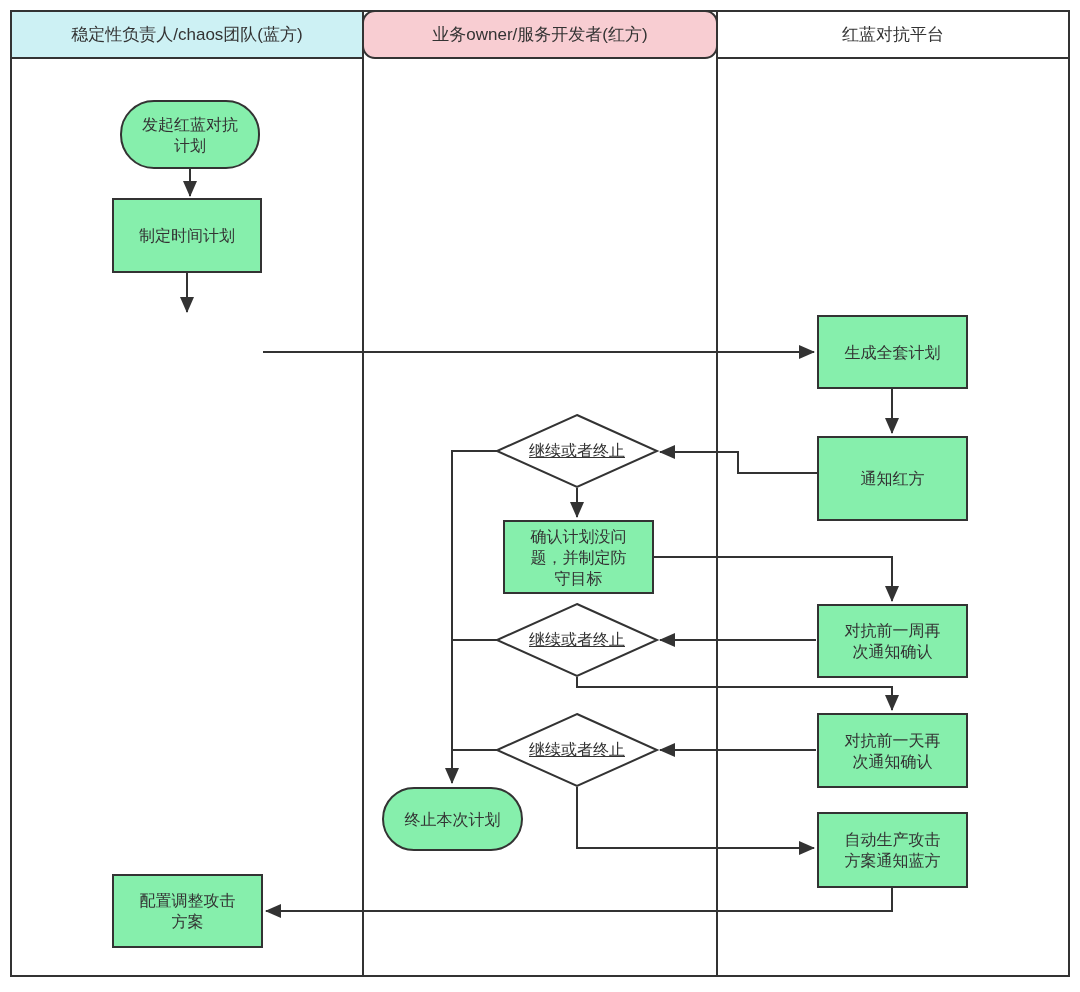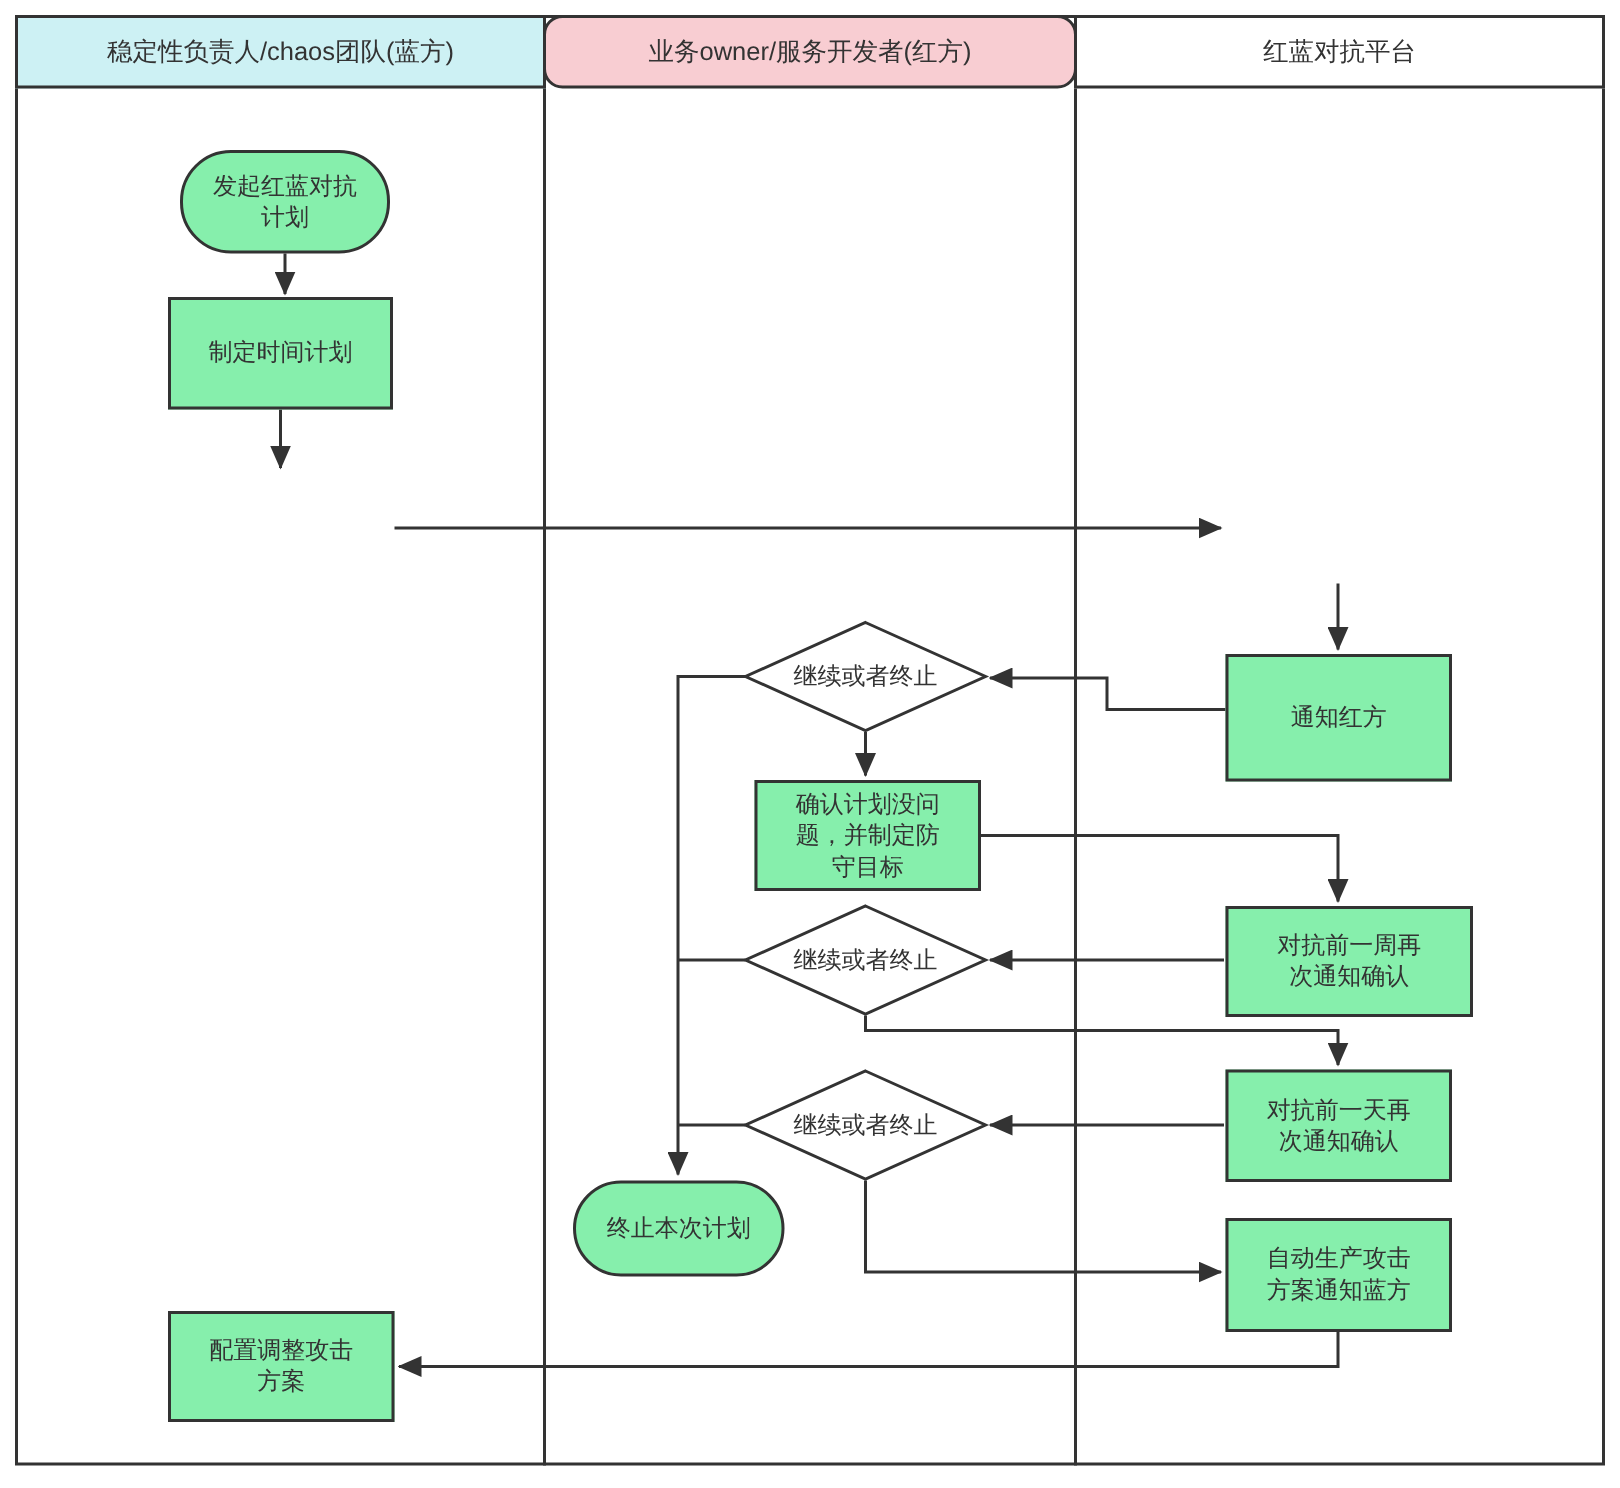--- a/index.html
+++ b/index.html
@@ -29,21 +29,21 @@
   .diamond { fill:#ffffff; stroke:var(--stroke,#333333); stroke-width:2; }
   .node {
     position:absolute; box-sizing:border-box; z-index:4;
     border:2px solid var(--stroke,#333333); background:#86efac;
     display:flex; align-items:center; justify-content:center;
     text-align:center; font-size:16px; line-height:21px; white-space:pre-line;
   }
   .terminator { border-radius:34px; }
   .dlabel {
     position:absolute; z-index:5; display:flex; align-items:center; justify-content:center;
-    text-align:center; font-size:16px; background:transparent;
+    text-align:center; font-size:16px; background:transparent;text-decoration:underline;
   }
 </style>
 </head>
 <body>
 
 <div class="canvas">
 
   <div class="frame"></div>
   <div class="lane-divider" style="left:362px;"></div>
   <div class="lane-divider" style="left:716px;"></div>
@@ -85,30 +85,31 @@
     <polygon class="diamond" points="577,604 657,640 577,676 497,640"></polygon>
     <polygon class="diamond" points="577,714 657,750 577,786 497,750"></polygon>
   </svg>
 
   <div class="node terminator" style="left:120px; top:100px; width:140px; height:69px;">发起红蓝对抗
 计划</div>
 
   <div class="node" style="left:112px; top:198px; width:150px; height:75px;">制定时间计划</div>
 
 
+  <div class="node" style="left:817px; top:315px; width:151px; height:74px;">生成全套计划</div>
 
   <div class="node" style="left:817px; top:436px; width:151px; height:85px;">通知红方</div>
 
   <div class="dlabel" style="left:497px; top:415px; width:160px; height:72px;">继续或者终止</div>
 
   <div class="node" style="left:503px; top:520px; width:151px; height:74px;">确认计划没问
 题，并制定防
 守目标</div>
 
-  <div class="node" style="left:817px; top:604px; width:165px; height:74px;">对抗前一周再
+  <div class="node" style="left:817px; top:604px; width:151px; height:74px;">对抗前一周再
 次通知确认</div>
 
   <div class="dlabel" style="left:497px; top:604px; width:160px; height:72px;">继续或者终止</div>
 
   <div class="node" style="left:817px; top:713px; width:151px; height:75px;">对抗前一天再
 次通知确认</div>
 
   <div class="dlabel" style="left:497px; top:714px; width:160px; height:72px;">继续或者终止</div>
 
   <div class="node terminator" style="left:382px; top:787px; width:141px; height:64px; border-radius:32px;">终止本次计划</div>

